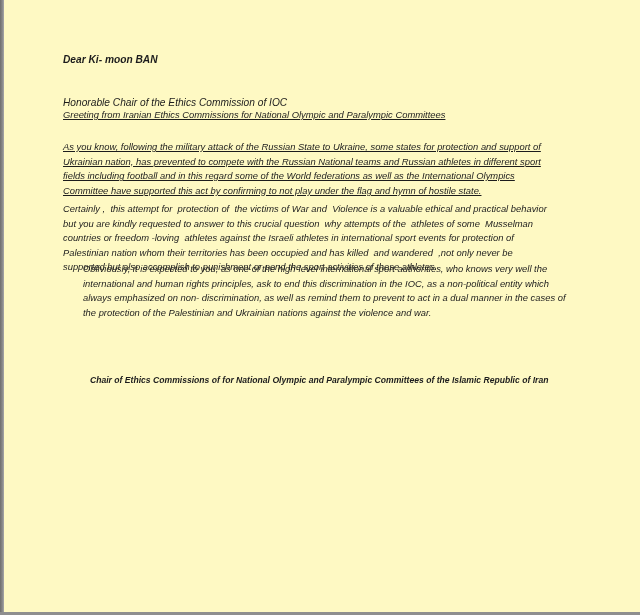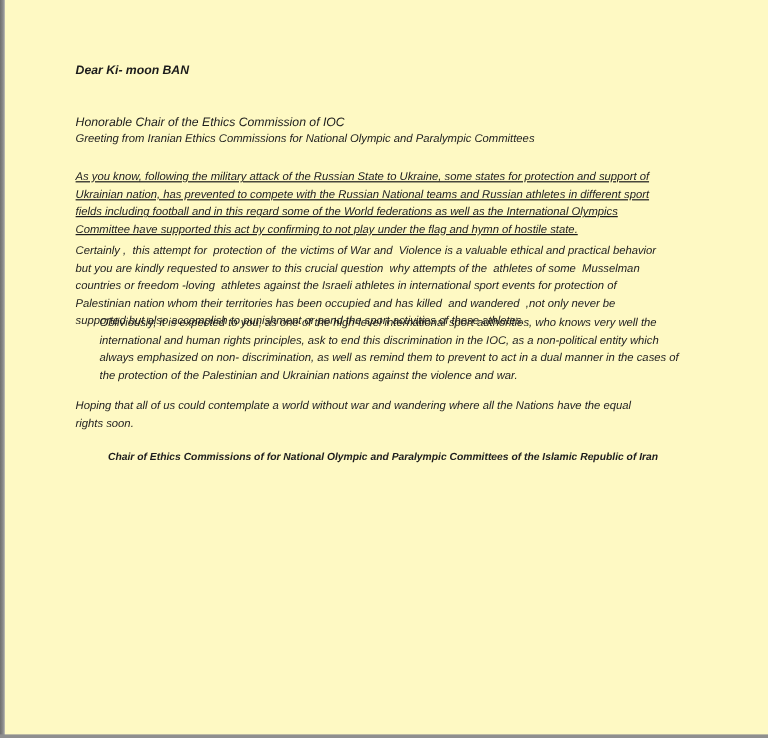--- a/index.html
+++ b/index.html
@@ -44,20 +44,21 @@
     top: 76px;
     font-size: 10.2px;
     font-weight: normal;
     line-height: 13px;
     margin-top: 20px;
   }
   .greeting {
     top: 108px;
     font-size: 9.4px;
     line-height: 13px;
+    text-decoration: underline;
   }
   .body-paragraph {
     font-size: 9.4px;
     line-height: 14.6px;
   }
   .para-1 { top: 140px; text-decoration: underline; }
   .para-2 { top: 202px; font-style: italic; }
   .para-3 { top: 262px; margin-left: 20px; }
   .para-4 { top: 331px; }
   .signature {
@@ -90,17 +91,15 @@
 but you are kindly requested to answer to this crucial question  why attempts of the  athletes of some  Musselman
 countries or freedom -loving  athletes against the Israeli athletes in international sport events for protection of
 Palestinian nation whom their territories has been occupied and has killed  and wandered  ,not only never be
 supported but also accomplish to punishment or pend the sport activities of these athletes.</div>
 
   <div class="letter-text body-paragraph para-3">Obliviously, it is expected to you, as one of the high-level international sport authorities, who knows very well the
 international and human rights principles, ask to end this discrimination in the IOC, as a non-political entity which
 always emphasized on non- discrimination, as well as remind them to prevent to act in a dual manner in the cases of
 the protection of the Palestinian and Ukrainian nations against the violence and war.</div>
 
-  <div class="letter-text body-paragraph para-4">Hoping that all of us could contemplate a world without war and wandering where all the Nations have the equal
-rights soon.</div>
 
   <div class="letter-text signature">Chair of Ethics Commissions of for National Olympic and Paralympic Committees of the Islamic Republic of Iran</div>
 </div>
 
 </body></html>

